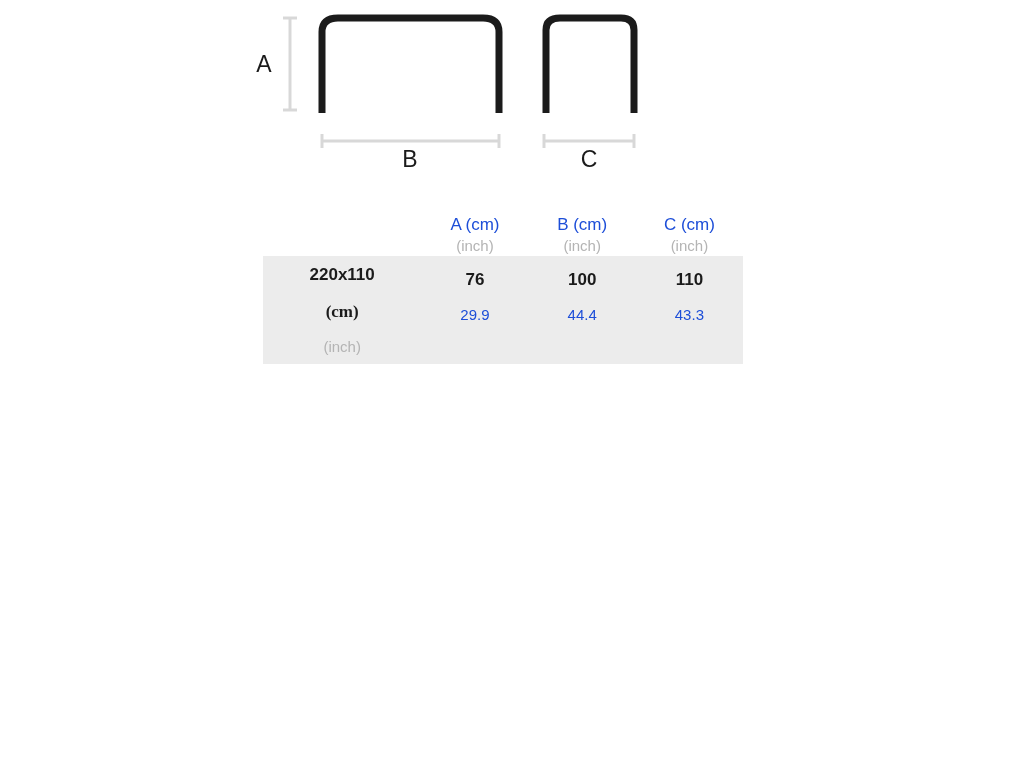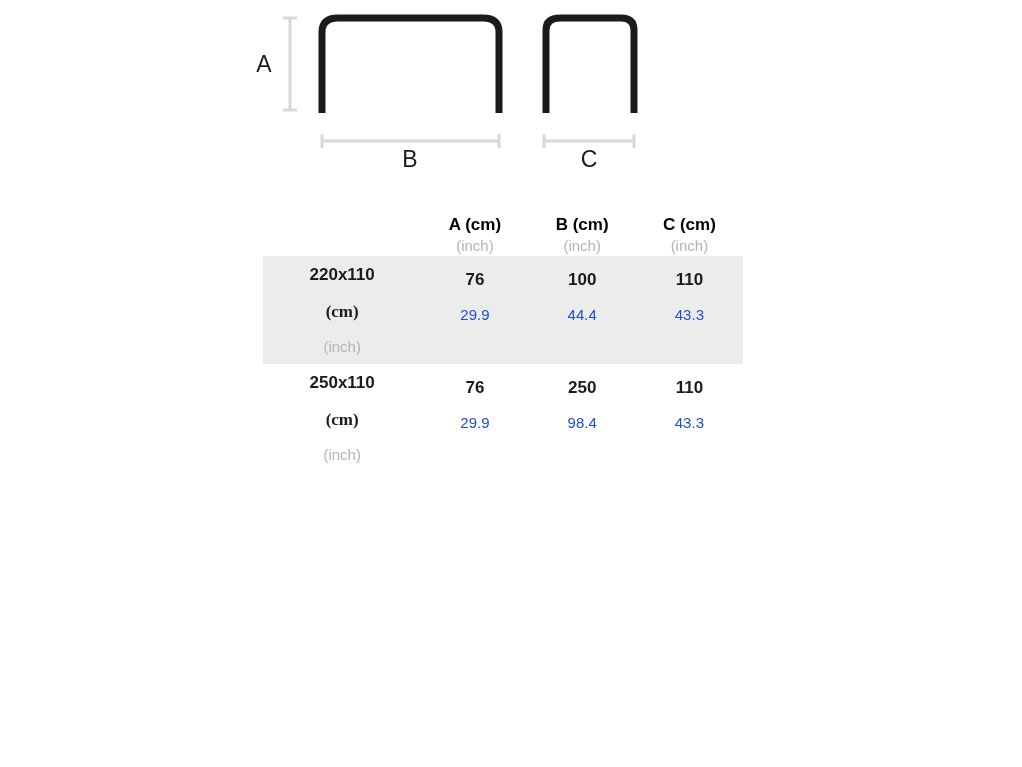--- a/index.html
+++ b/index.html
@@ -58,22 +58,22 @@
     margin: 0;
     vertical-align: middle;
     text-align: center;
   }
 
   col.c-label { width: 158px; }
   col.c-val   { width: 107px; }
 
   .hdr-unit {
     font-size: 17px;
-    font-weight: bold;
-    color: #000000;
+    font-weight: normal;
+    color: #1d4ed8;
     padding-top: 18px;
     padding-bottom: 2px;
     line-height: 22px;
   }
 
   .hdr-inch {
     font-size: 15px;
     color: #b4b4b4;
     font-weight: normal;
     padding-bottom: 14px;
@@ -197,39 +197,20 @@
           <td class="cell">
             <span class="cm">100</span>
             <span class="in">44.4</span>
           </td>
           <td class="cell">
             <span class="cm">110</span>
             <span class="in">43.3</span>
           </td>
         </tr>
 
-        <tr>
-          <td class="row-label">
-            <span>250x110</span>
-            <span class="unit">(cm)</span>
-            <span class="inch">(inch)</span>
-          </td>
-          <td class="cell">
-            <span class="cm">76</span>
-            <span class="in">29.9</span>
-          </td>
-          <td class="cell">
-            <span class="cm">250</span>
-            <span class="in">98.4</span>
-          </td>
-          <td class="cell">
-            <span class="cm">110</span>
-            <span class="in">43.3</span>
-          </td>
-        </tr>
 
 
 
       </tbody>
     </table>
   </div>
 
 </div>
 
 </body></html>

